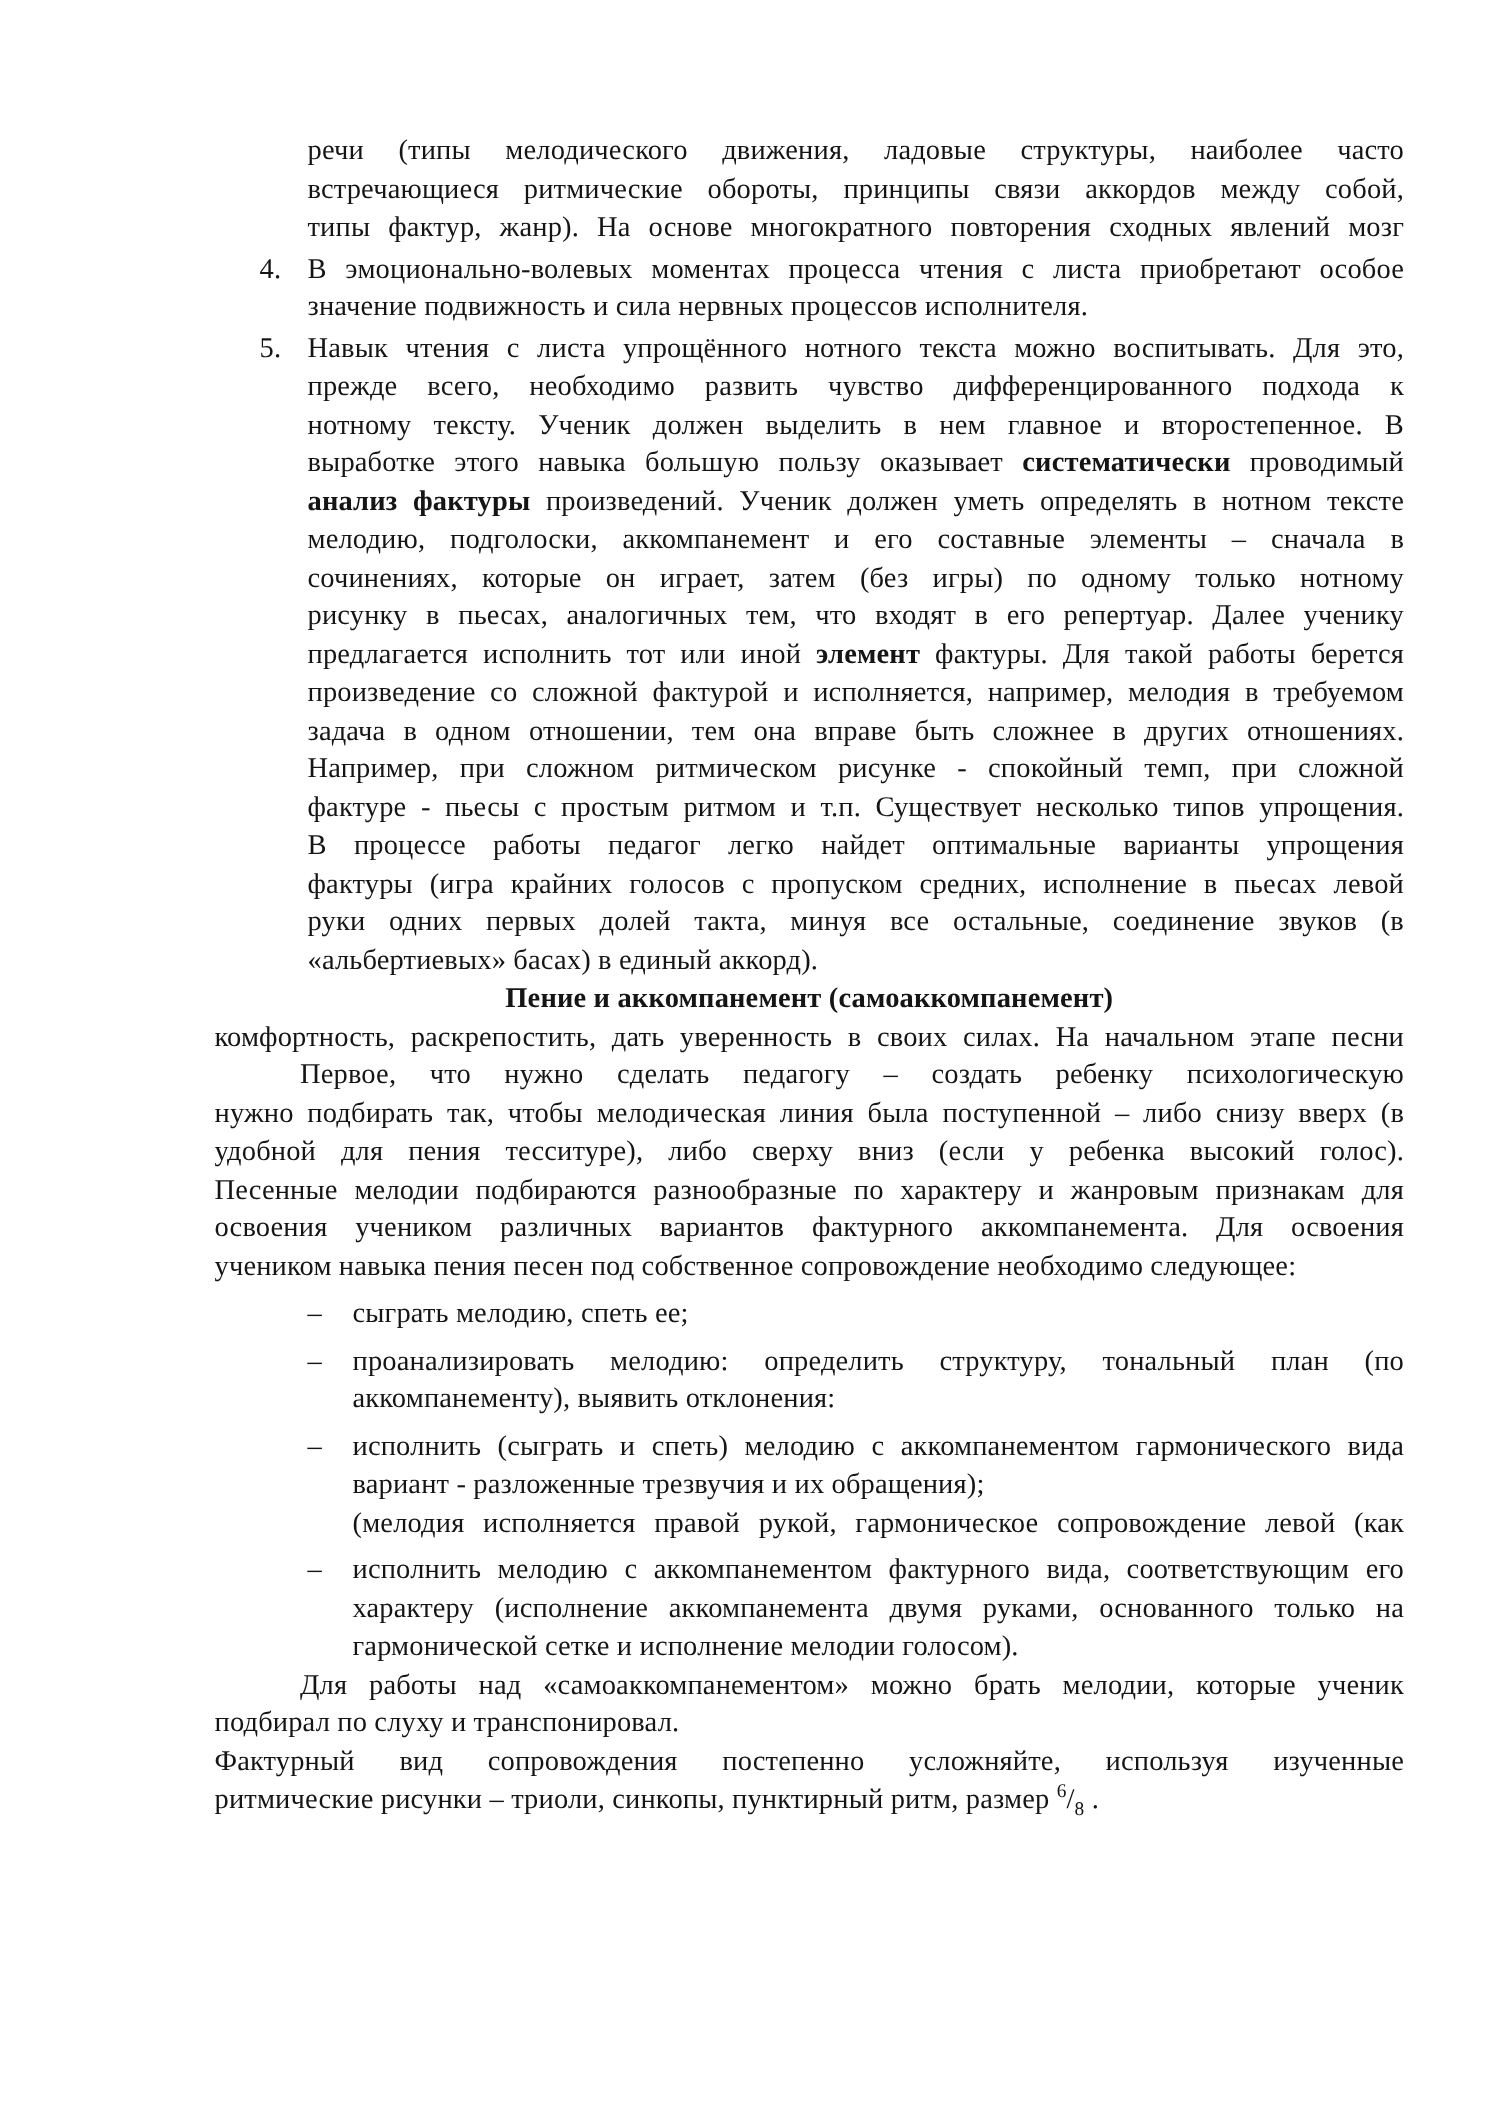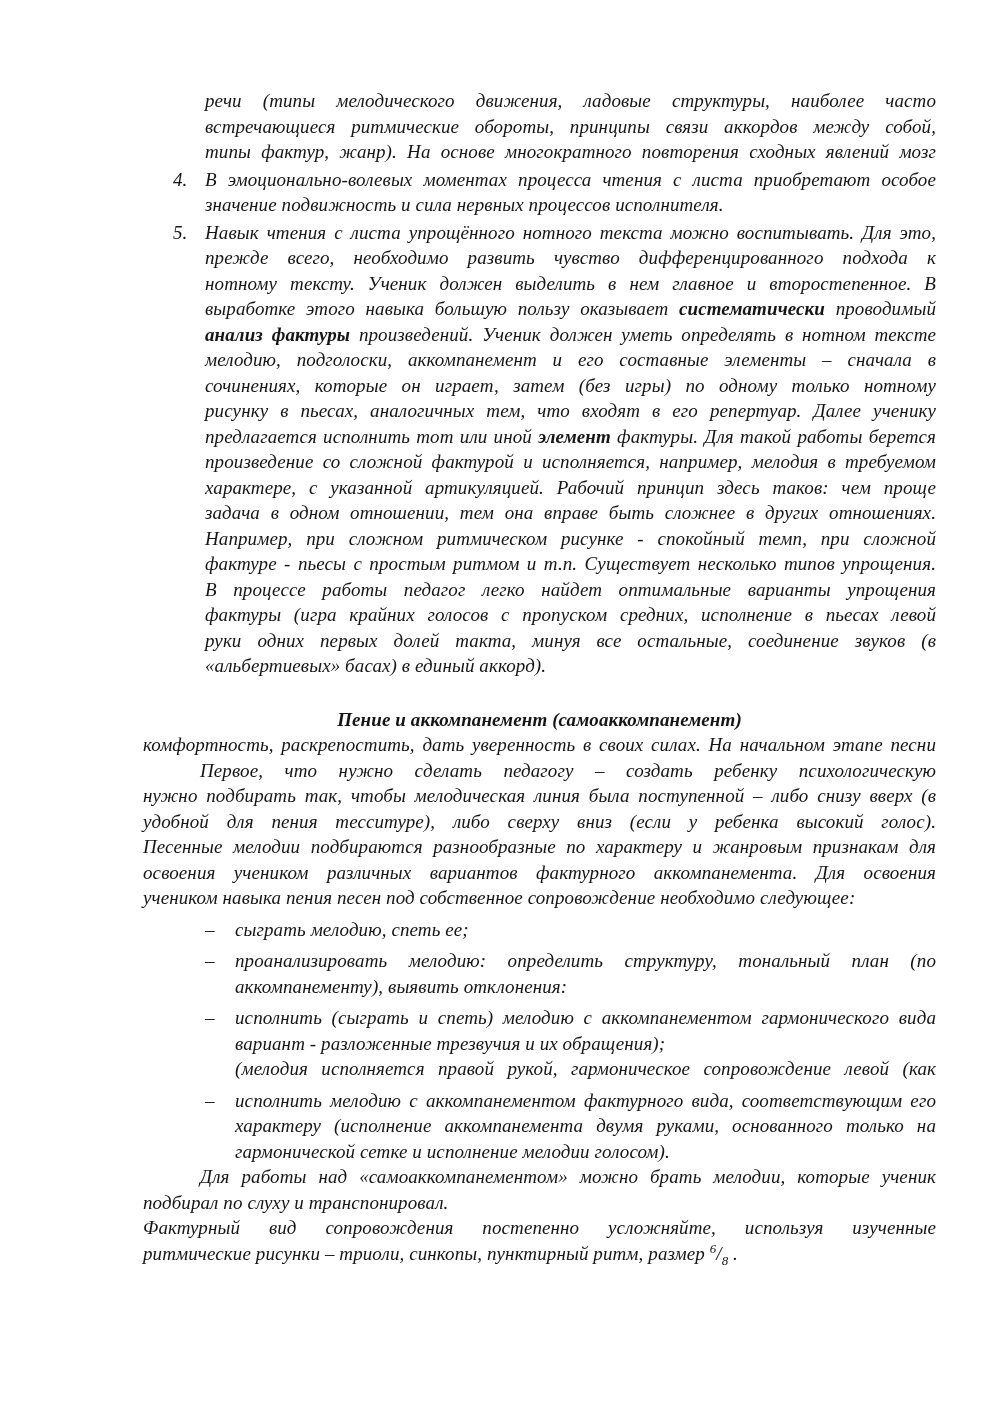--- a/index.html
+++ b/index.html
@@ -12,21 +12,20 @@
     background: #fefefe;
     position: relative;
     overflow: hidden;
     font-family: "Liberation Serif", "DejaVu Serif", serif;
     color: #151515;
   }
   .page {
     position: absolute;
     inset: 0;
     background: #ffffff;
-    font-style: italic;
   }
   .doc {
     position: absolute;
     left: 143px;
     top: 88px;
     width: 793px;
     font-size: 19px;
     line-height: 25.5px;
     letter-spacing: 0.1px;
   }
@@ -43,21 +42,20 @@
     position: absolute;
     left: 62px;
     top: 0;
   }
   .blk.heading {
     font-weight: bold;
   }
   .blk.heading .ln {
     text-align: center;
     text-align-last: center;
-    margin-top: 28px;
   }
   .ln {
     text-align: justify;
     text-align-last: justify;
     min-height: 25.5px;
   }
   .ln.last { text-align-last: left; }
   .ln.ind  { padding-left: 57px; }
   b { font-weight: bold; }
   sup { font-size: 0.68em; vertical-align: super; line-height: 0; }
@@ -83,21 +81,20 @@
         <div class="ln">Навык чтения с листа упрощённого  нотного текста можно воспитывать. Для это,</div>
         <div class="ln">прежде всего, необходимо развить чувство дифференцированного подхода к</div>
         <div class="ln">нотному тексту. Ученик должен выделить в нем главное и второстепенное. В</div>
         <div class="ln">выработке этого навыка большую пользу оказывает <b>систематически</b> проводимый</div>
         <div class="ln"><b>анализ фактуры</b> произведений. Ученик должен уметь определять в нотном тексте</div>
         <div class="ln">мелодию, подголоски, аккомпанемент и его составные элементы – сначала в</div>
         <div class="ln">сочинениях, которые он играет, затем (без игры) по одному только нотному</div>
         <div class="ln">рисунку в пьесах, аналогичных тем, что входят в его репертуар. Далее ученику</div>
         <div class="ln">предлагается исполнить тот или иной <b>элемент</b> фактуры. Для такой работы берется</div>
         <div class="ln">произведение со сложной фактурой и исполняется, например, мелодия в требуемом</div>
-        <div class="ln">характере, с указанной артикуляцией. Рабочий принцип здесь таков: чем проще</div>
         <div class="ln">задача в одном отношении, тем она вправе быть сложнее в других отношениях.</div>
         <div class="ln">Например, при сложном ритмическом рисунке - спокойный темп, при сложной</div>
         <div class="ln">фактуре - пьесы с простым ритмом и т.п.  Существует несколько типов упрощения.</div>
         <div class="ln">В процессе работы педагог легко найдет оптимальные варианты упрощения</div>
         <div class="ln">фактуры (игра крайних голосов с пропуском средних, исполнение в пьесах левой</div>
         <div class="ln">руки одних первых долей такта, минуя все остальные, соединение звуков (в</div>
         <div class="ln last">«альбертиевых» басах) в единый аккорд).</div>
       </div>
       <div class="blk heading">
         <div class="ln last">Пение и аккомпанемент (самоаккомпанемент)</div>

